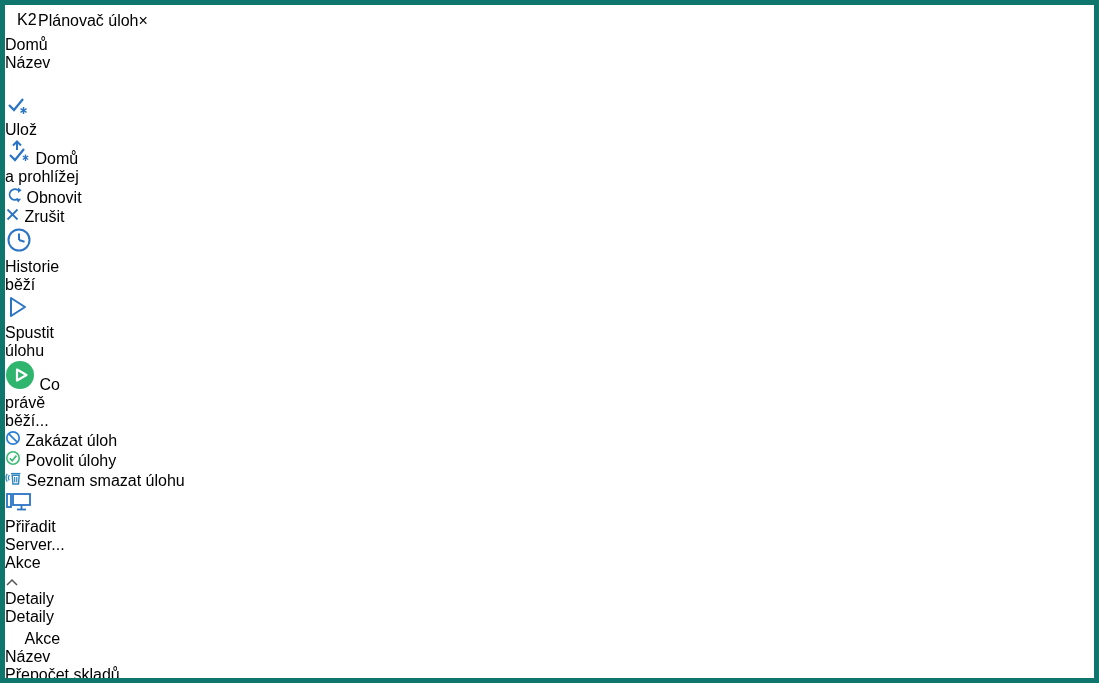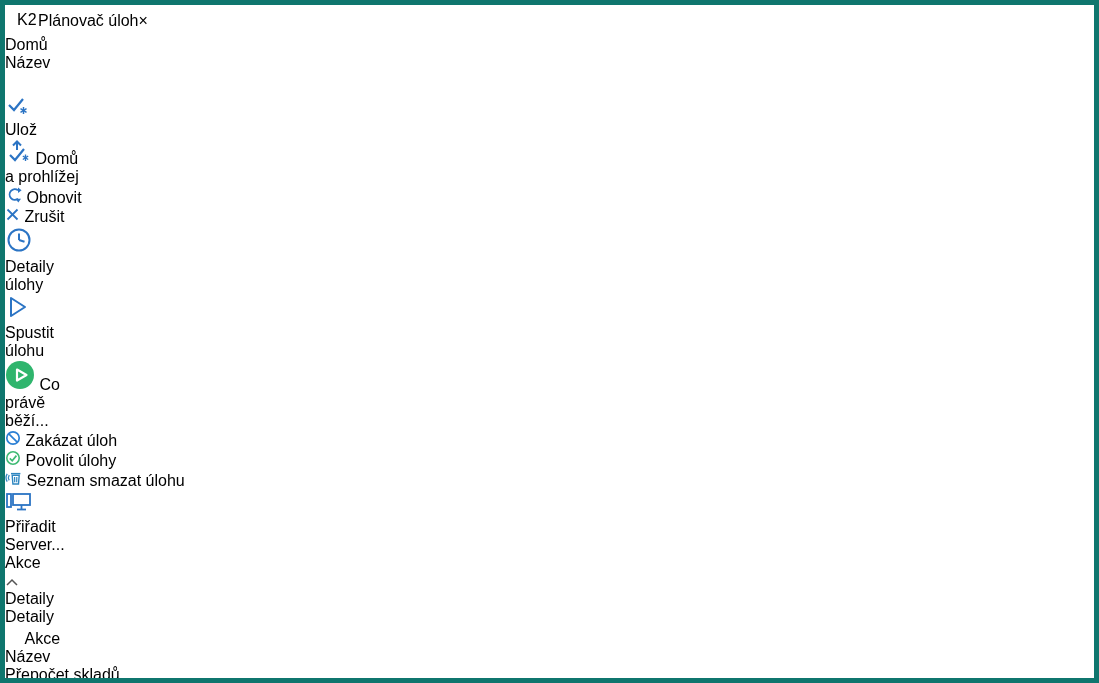--- a/index.html
+++ b/index.html
@@ -153,21 +153,21 @@
         <div class="rgroup">
           <div class="rgroup-body">
             <div class="bigbtn" style="width:58px">
               <span class="bicon">
                 <svg width="28" height="28" viewBox="0 0 28 28">
                   <circle cx="14" cy="14" r="10.5" fill="none" stroke="#2b74c4" stroke-width="2"></circle>
                   <line x1="14" y1="14" x2="14" y2="7.5" stroke="#2b74c4" stroke-width="2"></line>
                   <line x1="14" y1="14" x2="19.5" y2="15.8" stroke="#2b74c4" stroke-width="2"></line>
                 </svg>
               </span>
-              <span>Detaily úlohy</span>
+              <span>Historie běží</span>
             </div>
             <div class="bigbtn" style="width:52px">
               <span class="bicon">
                 <svg width="24" height="26" viewBox="0 0 24 26">
                   <polygon points="6,4 20,13 6,22" fill="none" stroke="#2b74c4" stroke-width="2" stroke-linejoin="round"></polygon>
                 </svg>
               </span>
               <span>Spustit úlohu</span>
             </div>
             <div class="bigbtn" style="width:62px">

